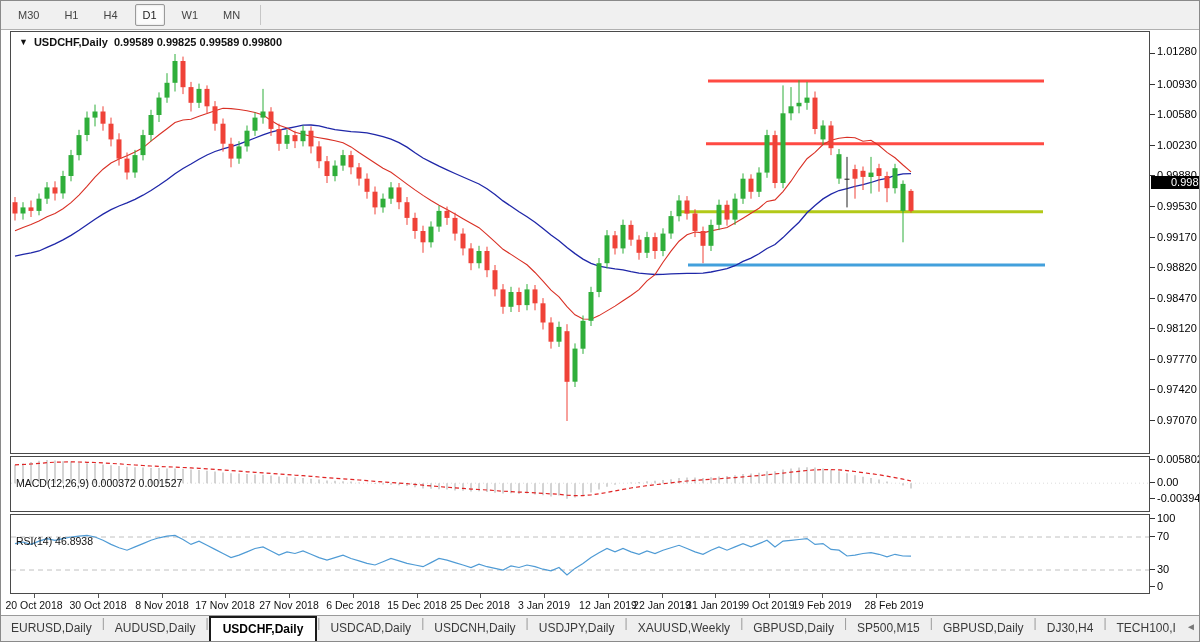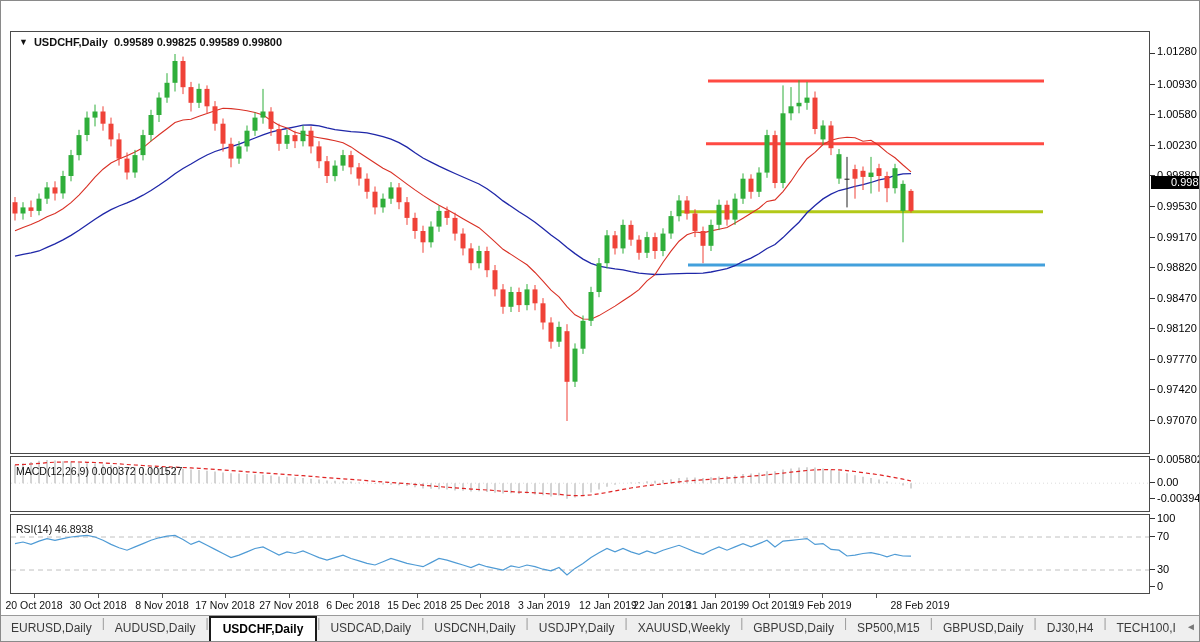--- a/index.html
+++ b/index.html
@@ -14,21 +14,21 @@
   .tb-sep{width:1px;height:20px;background:#c6c6c6;margin-left:12px;}
   
   .panel{position:absolute;background:#fff;border:1px solid #4a4a4a;box-sizing:border-box;}
   #main-panel{left:9px;top:30px;width:1140px;height:423px;}
   #macd-panel{left:9px;top:455px;width:1140px;height:56px;}
   #rsi-panel{left:9px;top:513px;width:1140px;height:80px;}
   .panel svg{position:absolute;left:0;top:0;width:100%;height:100%;display:block;}
   #symbol-line{position:absolute;left:8px;top:4px;font-size:11px;font-weight:bold;color:#111;
                display:flex;gap:6px;align-items:center;z-index:5;}
   #symbol-line .caret{font-size:9px;}
-  .ind-label{position:absolute;left:5px;top:8px;font-size:10.5px;color:#111;z-index:5;}
+  .ind-label{position:absolute;left:5px;top:20px;font-size:10.5px;color:#111;z-index:5;}
   
   .ax-label{position:absolute;left:1156px;font-size:11px;color:#000;transform:translateY(-6px);
             letter-spacing:0px;white-space:nowrap;}
   .ax-tick{position:absolute;left:1149px;width:5px;height:1px;background:#333;}
   #cur-price{position:absolute;left:1150px;width:49px;height:13px;background:#000;color:#fff;
              font-size:11px;line-height:13px;padding-left:20px;z-index:6;box-sizing:border-box;}
   
   #date-strip{position:absolute;left:9px;top:593px;width:1140px;height:21px;}
   .date-label{position:absolute;top:5px;font-size:10.5px;color:#111;transform:translateX(-50%);white-space:nowrap;}
   .date-tick{position:absolute;top:0;width:1px;height:4px;background:#555;}
@@ -39,20 +39,29 @@
   .tab.active{background:#fff;border:2px solid #1a1a1a;border-bottom:none;font-weight:bold;color:#000;
               padding:4px 12px 7px 12px;}
   .tab-sep{color:#9a9a9a;font-size:12px;padding-bottom:6px;}
   #tab-arrows{margin-left:auto;display:flex;align-items:center;gap:10px;padding:0 10px 6px 0;}
   .arr{font-size:10px;color:#777;}
 </style>
 </head>
 <body>
 
 <div id="app">
+  <div id="toolbar">
+      <div class="tf-btn">M30</div>
+      <div class="tf-btn">H1</div>
+      <div class="tf-btn">H4</div>
+      <div class="tf-btn active">D1</div>
+      <div class="tf-btn">W1</div>
+      <div class="tf-btn">MN</div>
+      <div class="tb-sep"></div>
+    </div>
 
   <div id="main-panel" class="panel">
     <svg id="main-svg" viewBox="10 30 1138 421" preserveAspectRatio="none">
         <line x1="707" y1="79.02375296912015" x2="1043" y2="79.02375296912015" stroke="#ff4a43" stroke-width="3"></line>
         <line x1="705" y1="141.78859857482183" x2="1043" y2="141.78859857482183" stroke="#ff4a43" stroke-width="3"></line>
         <line x1="679" y1="209.78384798099702" x2="1042" y2="209.78384798099702" stroke="#b3c918" stroke-width="3"></line>
         <line x1="687" y1="262.95961995249354" x2="1044" y2="262.95961995249354" stroke="#42a0dc" stroke-width="3"></line>
         <polyline points="14,254.1 22,252.3 30,250.8 38,249.0 46,245.3 54,241.8 62,237.9 70,233.4 78,228.3 86,222.8 94,217.2 102,212.1 110,207.7 118,204.0 126,200.9 134,197.3 142,193.2 150,188.5 158,183.3 166,177.8 174,171.7 182,166.5 190,162.0 198,157.2 206,153.0 214,149.5 222,146.8 230,144.7 238,142.2 246,139.2 254,136.0 262,132.8 270,130.1 278,128.2 286,126.5 294,124.8 302,123.2 310,123.0 318,123.8 326,125.8 334,127.6 342,128.6 350,129.6 358,130.2 366,130.9 374,132.6 382,134.7 390,137.1 398,140.6 406,145.1 414,150.8 422,156.0 430,160.1 438,164.2 446,167.9 454,171.5 462,175.0 470,178.5 478,182.0 486,186.7 494,192.4 502,198.9 510,204.3 518,209.7 526,214.8 534,220.2 542,226.6 550,233.1 558,238.7 566,245.5 574,251.6 582,257.1 590,261.3 598,264.1 606,265.6 614,266.9 622,267.8 630,269.6 638,271.2 646,271.9 654,272.5 662,272.3 670,271.9 678,271.6 686,271.4 694,271.3 702,271.2 710,270.0 718,268.4 726,266.7 734,263.7 742,259.4 750,256.1 758,251.7 766,246.5 774,242.5 782,235.6 790,227.7 798,220.2 806,210.8 814,203.4 822,196.9 830,192.1 838,188.5 846,186.6 854,184.3 862,182.7 870,180.5 878,177.9 886,176.3 894,173.5 902,171.9 910,171.7 " fill="none" stroke="#1f27a8" stroke-width="1.3"></polyline>
         <polyline points="14,228.8 22,225.4 30,222.6 38,219.0 46,214.8 54,211.4 62,206.8 70,200.7 78,193.1 86,184.4 94,175.2 102,167.2 110,161.0 118,157.0 126,153.8 134,150.1 142,145.8 150,139.2 158,132.7 166,126.7 174,120.5 182,118.0 190,117.2 198,114.3 206,111.6 214,108.7 222,106.3 230,106.6 238,107.5 246,108.8 254,110.5 262,112.9 270,118.5 278,123.3 286,126.0 294,130.3 302,132.3 310,134.2 318,135.7 326,137.1 334,138.7 342,140.8 350,144.9 358,150.5 366,155.7 374,161.0 382,166.3 390,170.2 398,176.1 406,182.1 414,187.9 422,193.4 430,198.5 438,203.2 446,207.4 454,212.0 462,216.7 470,221.3 478,225.7 486,232.6 494,239.9 502,247.3 510,252.4 518,257.6 526,262.8 534,270.5 542,279.2 550,288.2 558,294.8 566,304.7 574,312.8 582,317.0 590,317.2 598,313.6 606,308.9 614,304.1 622,298.8 630,293.5 638,287.7 646,278.9 654,272.6 662,260.3 670,249.2 678,239.2 686,232.7 694,230.0 702,230.9 710,228.9 718,227.2 726,225.5 734,221.0 742,216.2 750,211.2 758,206.2 766,199.4 774,197.9 782,189.6 790,179.2 798,167.3 806,156.7 814,150.4 822,142.5 830,138.3 838,136.3 846,135.2 854,135.7 862,139.2 870,138.3 878,143.5 886,150.4 894,155.8 902,163.0 910,169.8 " fill="none" stroke="#d93025" stroke-width="1.1"></polyline>
         <g>
@@ -448,21 +457,21 @@
       <div class="date-label" style="left: 598px;">12 Jan 2019</div>
       <div class="date-tick" style="left: 598px;"></div>
       <div class="date-label" style="left: 652px;">22 Jan 2019</div>
       <div class="date-tick" style="left: 652px;"></div>
       <div class="date-label" style="left: 705px;">31 Jan 2019</div>
       <div class="date-tick" style="left: 705px;"></div>
       <div class="date-label" style="left: 759px;">9 Oct 2019</div>
       <div class="date-tick" style="left: 759px;"></div>
       <div class="date-label" style="left: 812px;">19 Feb 2019</div>
       <div class="date-tick" style="left: 812px;"></div>
-      <div class="date-label" style="left: 910px;">28 Feb 2019</div>
+      <div class="date-label" style="left: 884px;">28 Feb 2019</div>
       <div class="date-tick" style="left: 866px;"></div>
     </div>
 
   <div id="tabbar">
       <span class="tab">EURUSD,Daily</span>
       <span class="tab-sep">|</span>
       <span class="tab">AUDUSD,Daily</span>
       <span class="tab-sep">|</span>
       <span class="tab active">USDCHF,Daily</span>
       <span class="tab-sep">|</span>

